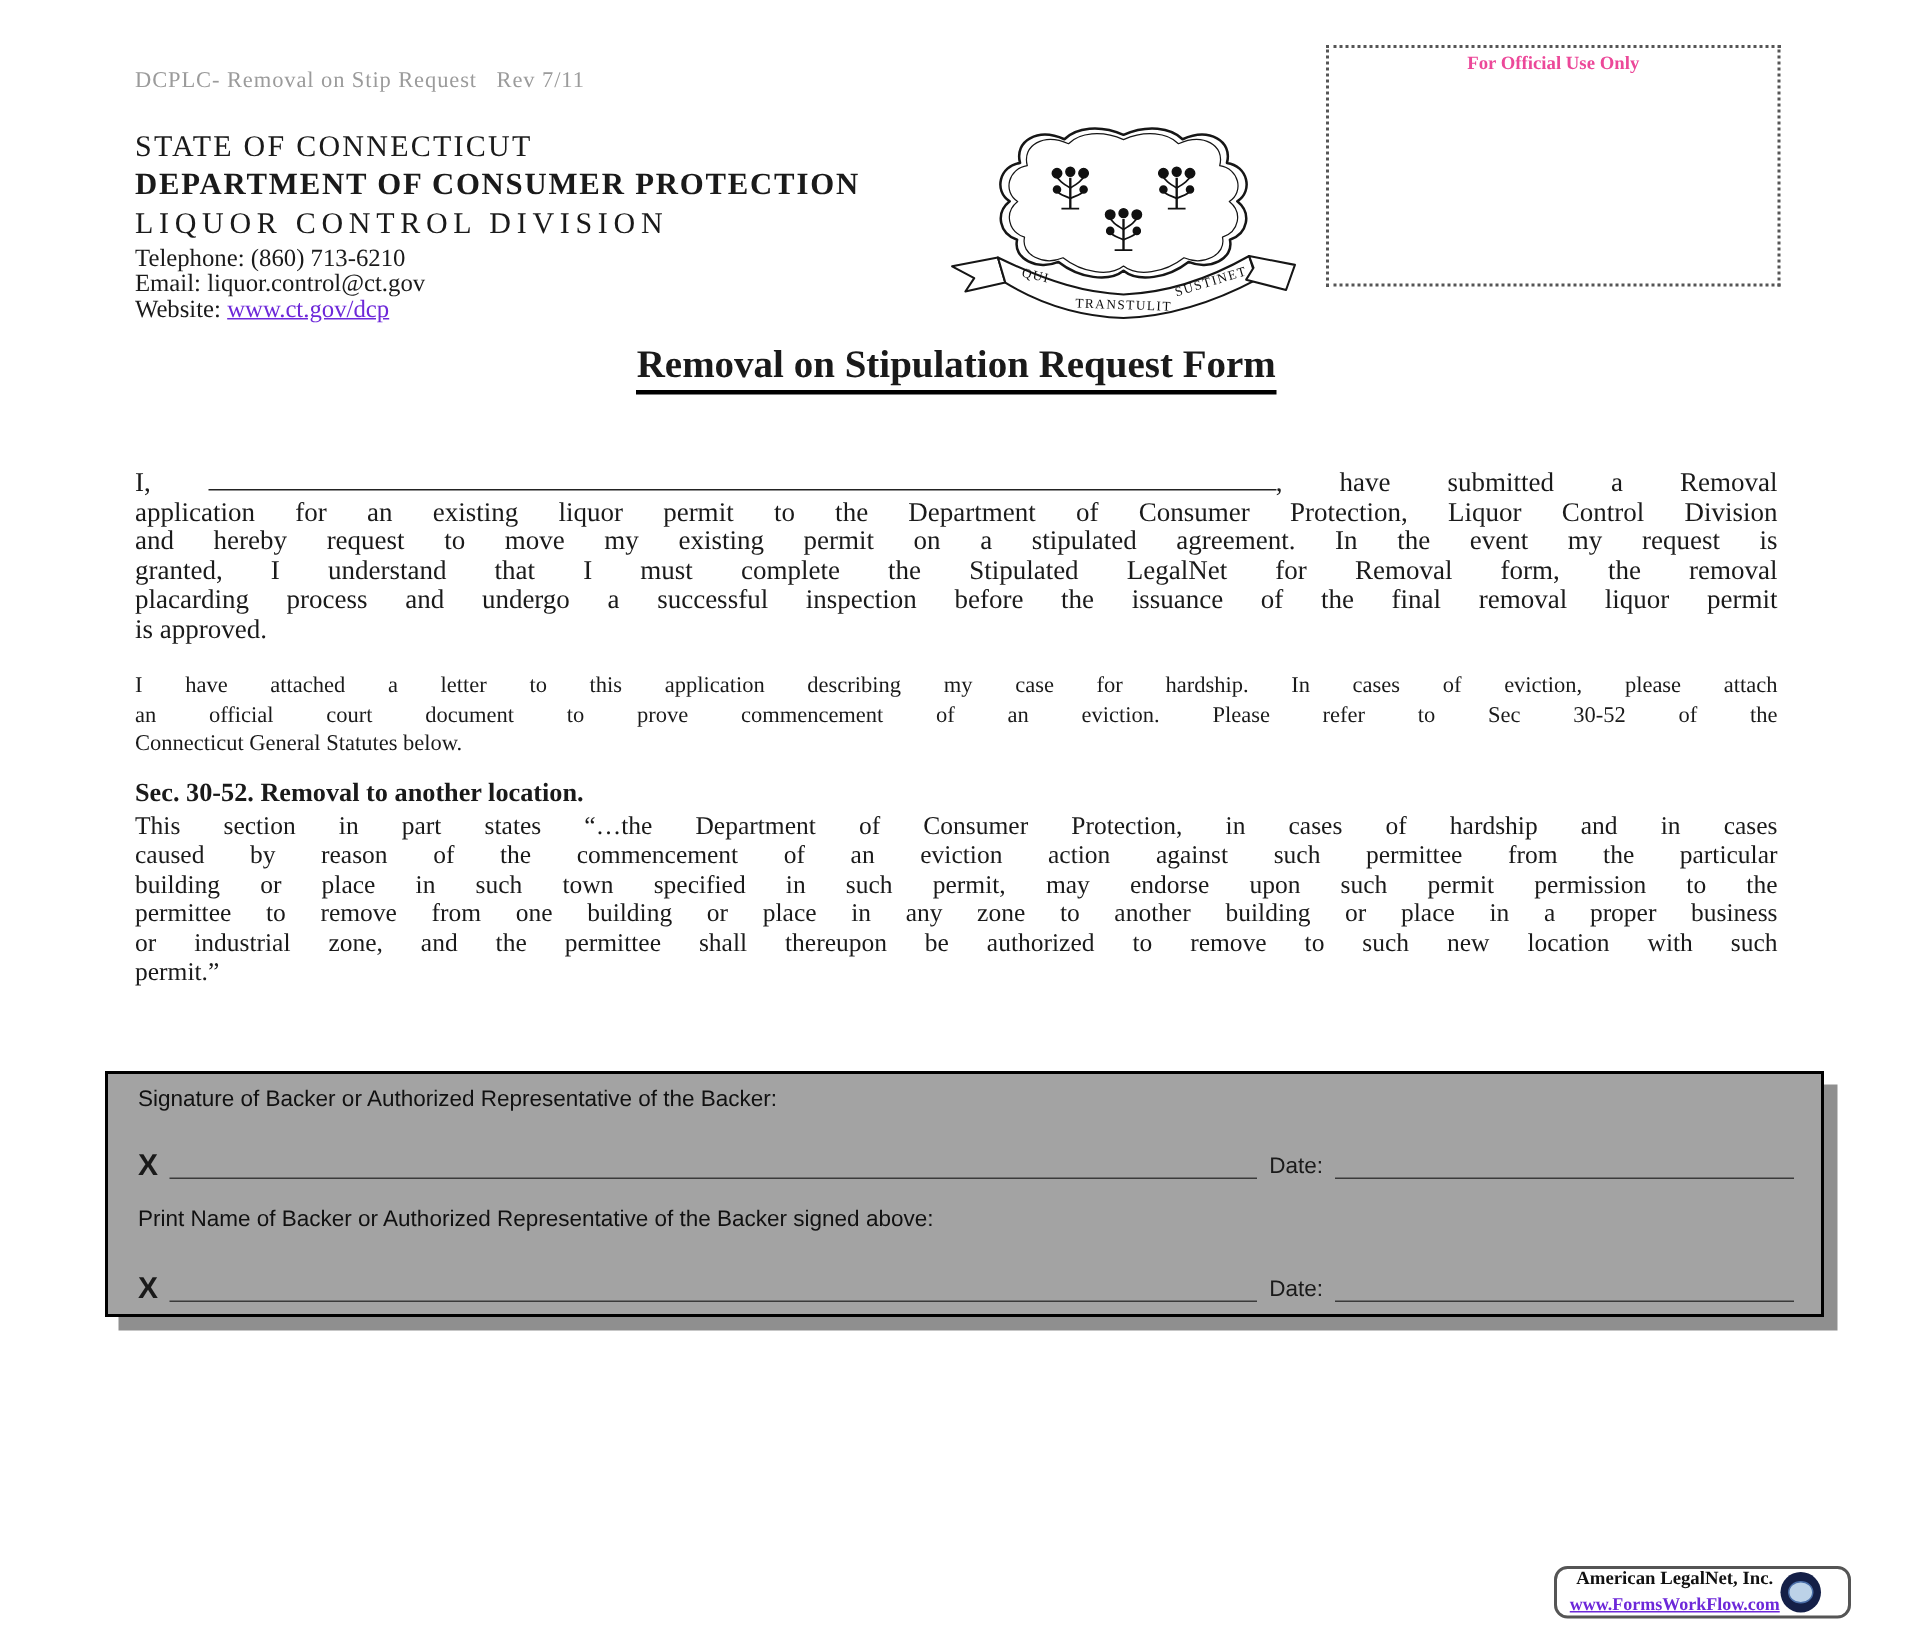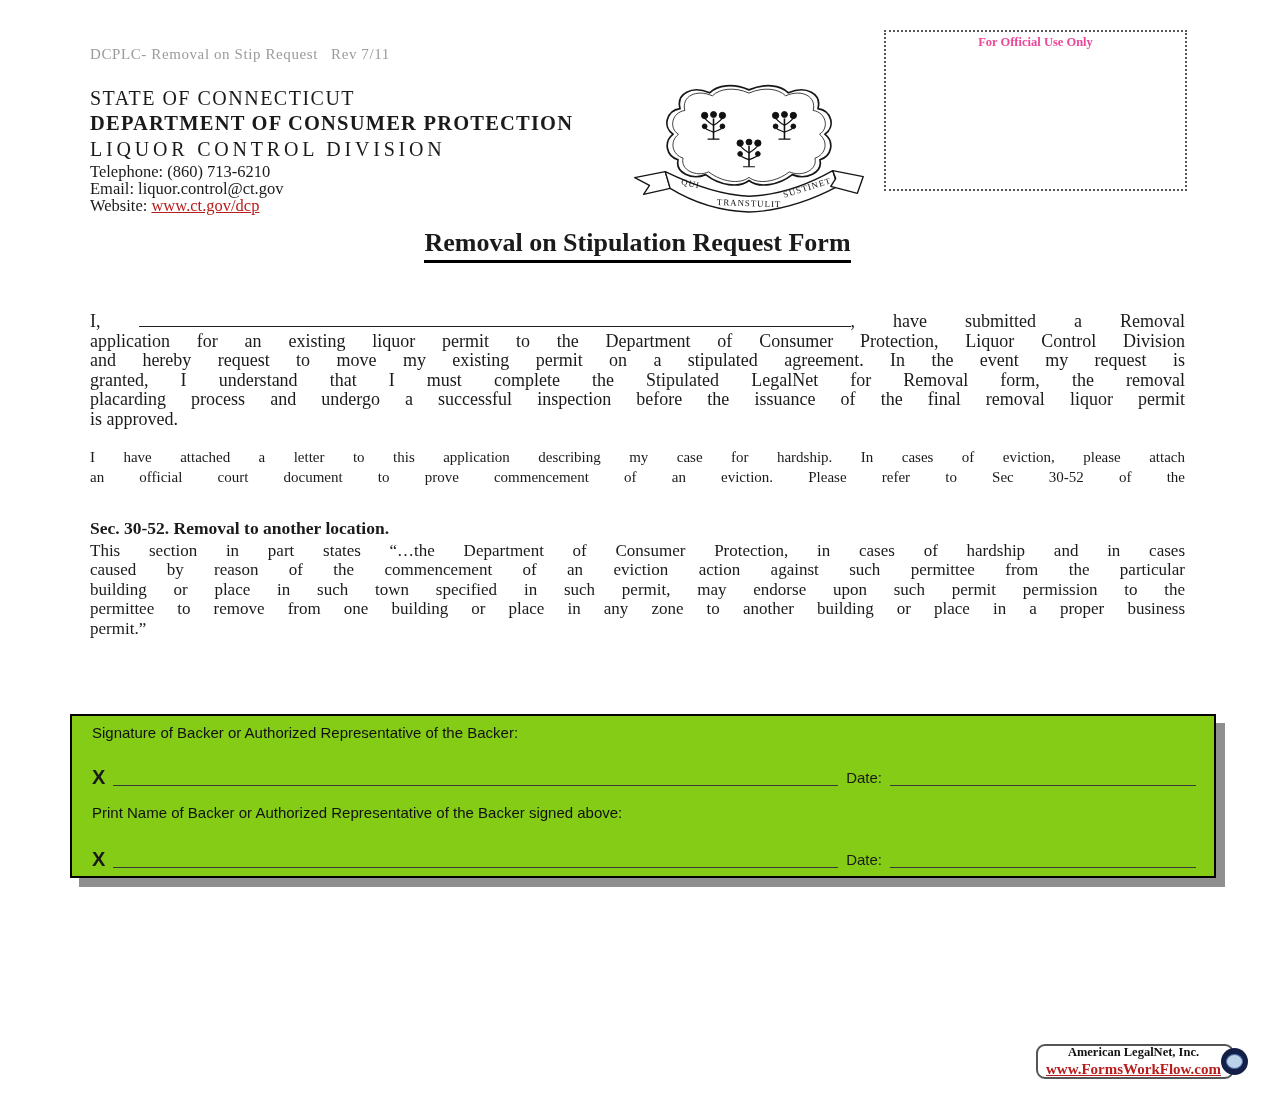--- a/index.html
+++ b/index.html
@@ -17,21 +17,21 @@
     border:2px dotted #555;
   }
   .official-label{
     margin-top:3px;text-align:center;font-size:12.5px;font-weight:bold;color:#ec4899;
   }
   .header{position:absolute;left:90px;top:88px;line-height:1;}
   .h-state{font-size:20px;letter-spacing:1.5px;margin-bottom:5px;}
   .h-dept{font-size:20.5px;font-weight:bold;letter-spacing:1.2px;margin-bottom:5px;}
   .h-div{font-size:20px;letter-spacing:3.8px;margin-bottom:5px;}
   .h-line{font-size:16.5px;margin-bottom:1.5px;line-height:15.5px;}
-  .link{color:#b91c1c;text-decoration:underline;cursor:pointer;}
+  .link{color:#6d28d9;text-decoration:underline;cursor:pointer;}
   
   .seal{position:absolute;left:630px;top:82px;width:238px;height:133px;}
   .seal text{font-family:"Liberation Serif",serif;fill:#111;}
   
   .title-row{position:absolute;left:0;top:228px;width:1275px;text-align:center;}
   .title{
     display:inline-block;font-size:26px;font-weight:bold;
     border-bottom:3px solid #000;padding-bottom:2px;
   }
   
@@ -42,21 +42,21 @@
   .sec-body{top:541px;font-size:17px;line-height:19.4px;}
   .jline{text-align:justify;text-align-last:justify;}
   .jline.last{text-align-last:left;}
   .blank{
     display:inline-block;width:712px;height:14px;
     border-bottom:1.5px solid #222;vertical-align:baseline;
   }
   
   .sig-box{
     position:absolute;left:70px;top:714px;width:1142px;height:160px;
-    border:2px solid #000;background:#84cc16;box-shadow:9px 9px 0 #8f8f8f;
+    border:2px solid #000;background:#a3a3a3;box-shadow:9px 9px 0 #8f8f8f;
     font-family:"Liberation Sans","DejaVu Sans",sans-serif;
   }
   .sig-label{position:absolute;left:20px;font-size:15px;color:#111;}
   .sig-label.l1{top:8px;}
   .sig-label.l2{top:88px;}
   .sig-row{
     position:absolute;left:20px;right:18px;display:flex;align-items:flex-end;height:26px;
   }
   .sig-row.r1{top:44px;}
   .sig-row.r2{top:126px;}
@@ -66,21 +66,21 @@
   .fill-line.date{width:306px;}
   .date-label{font-size:15px;margin-right:8px;line-height:17px;}
   
   .badge{
     position:absolute;left:1036px;top:1044px;width:198px;height:35px;
     border:2px solid #555;border-radius:9px;background:#fff;
     display:flex;align-items:center;padding:0 18px 0 8px;box-sizing:border-box;
   }
   .badge-text{flex:1;text-align:center;line-height:1;}
   .badge-co{font-size:12.5px;font-weight:bold;color:#111;margin-bottom:2px;}
-  .badge-url{font-size:15px;font-weight:bold;}
+  .badge-url{font-size:12px;font-weight:bold;}
   .globe{position:relative;width:27px;height:27px;border-radius:50%;background:#141f47;flex:0 0 27px;}
   .globe-inner{
     position:absolute;left:5px;top:6px;width:17px;height:15px;border-radius:50%;
     background:#bcd2e8;border:1px solid #4a6ea8;box-sizing:border-box;
   }
 </style>
 </head>
 <body>
 
 <div class="page">
@@ -165,28 +165,30 @@
         <div class="jline">and hereby request to move my existing permit on a stipulated agreement.  In the event my request is</div>
         <div class="jline">granted, I understand that I must complete the Stipulated LegalNet for Removal form, the removal</div>
         <div class="jline">placarding process and undergo a successful inspection before the issuance of the final removal liquor permit</div>
         <div class="jline last">is approved.</div>
       </div>
   </div>
 
   <div class="para p2">
       <div class="jline">I have attached a letter to this application describing my case for hardship.  In cases of eviction, please attach</div>
       <div class="jline">an official court document to prove commencement of an eviction.  Please refer to Sec 30-52 of the</div>
+      <div class="jline last">Connecticut General Statutes below.</div>
     </div>
 
   <div class="sec-head">Sec. 30-52. Removal to another location.</div>
   <div class="para sec-body">
       <div class="jline">This section in part states “…the Department of Consumer Protection, in cases of hardship and in cases</div>
       <div class="jline">caused by reason of the commencement of an eviction action against such permittee from the particular</div>
       <div class="jline">building or place in such town specified in such permit, may endorse upon such permit permission to the</div>
       <div class="jline">permittee to remove from one building or place in any zone to another building or place in a proper business</div>
+      <div class="jline">or industrial zone, and the permittee shall thereupon be authorized to remove to such new location with such</div>
       <div class="jline last">permit.”</div>
     </div>
 
   <div class="sig-box">
     <div class="sig-label l1">Signature of Backer or Authorized Representative of the Backer:</div>
     <div class="sig-row r1">
       <span class="xmark">X</span>
       <span class="fill-line main"></span>
       <span class="date-label">Date:</span>
       <span class="fill-line date"></span>

